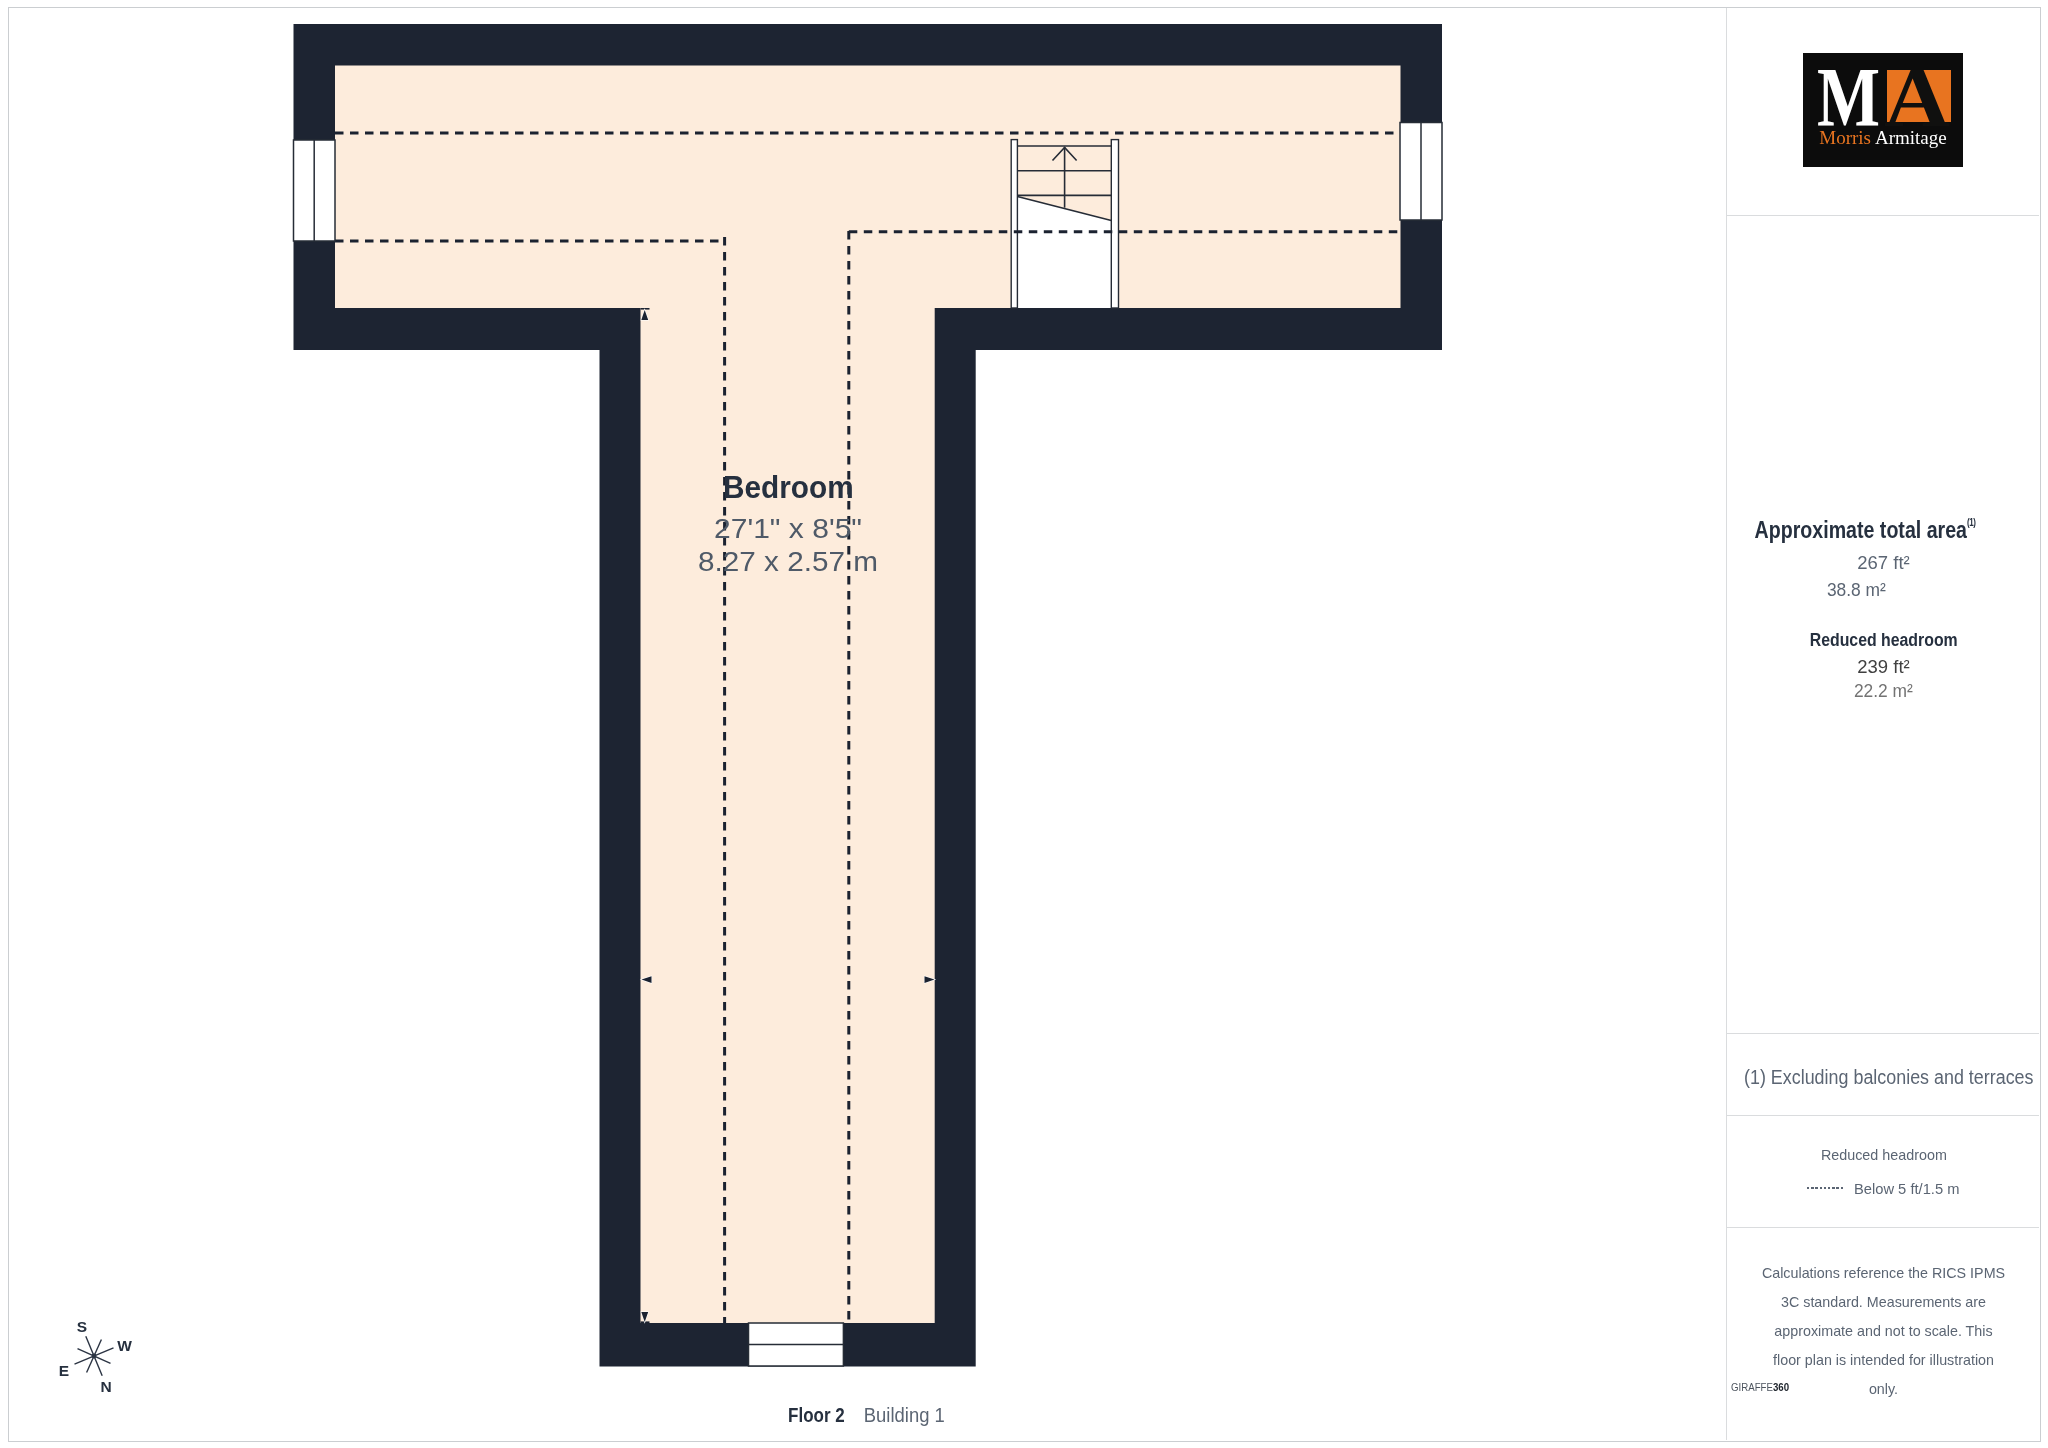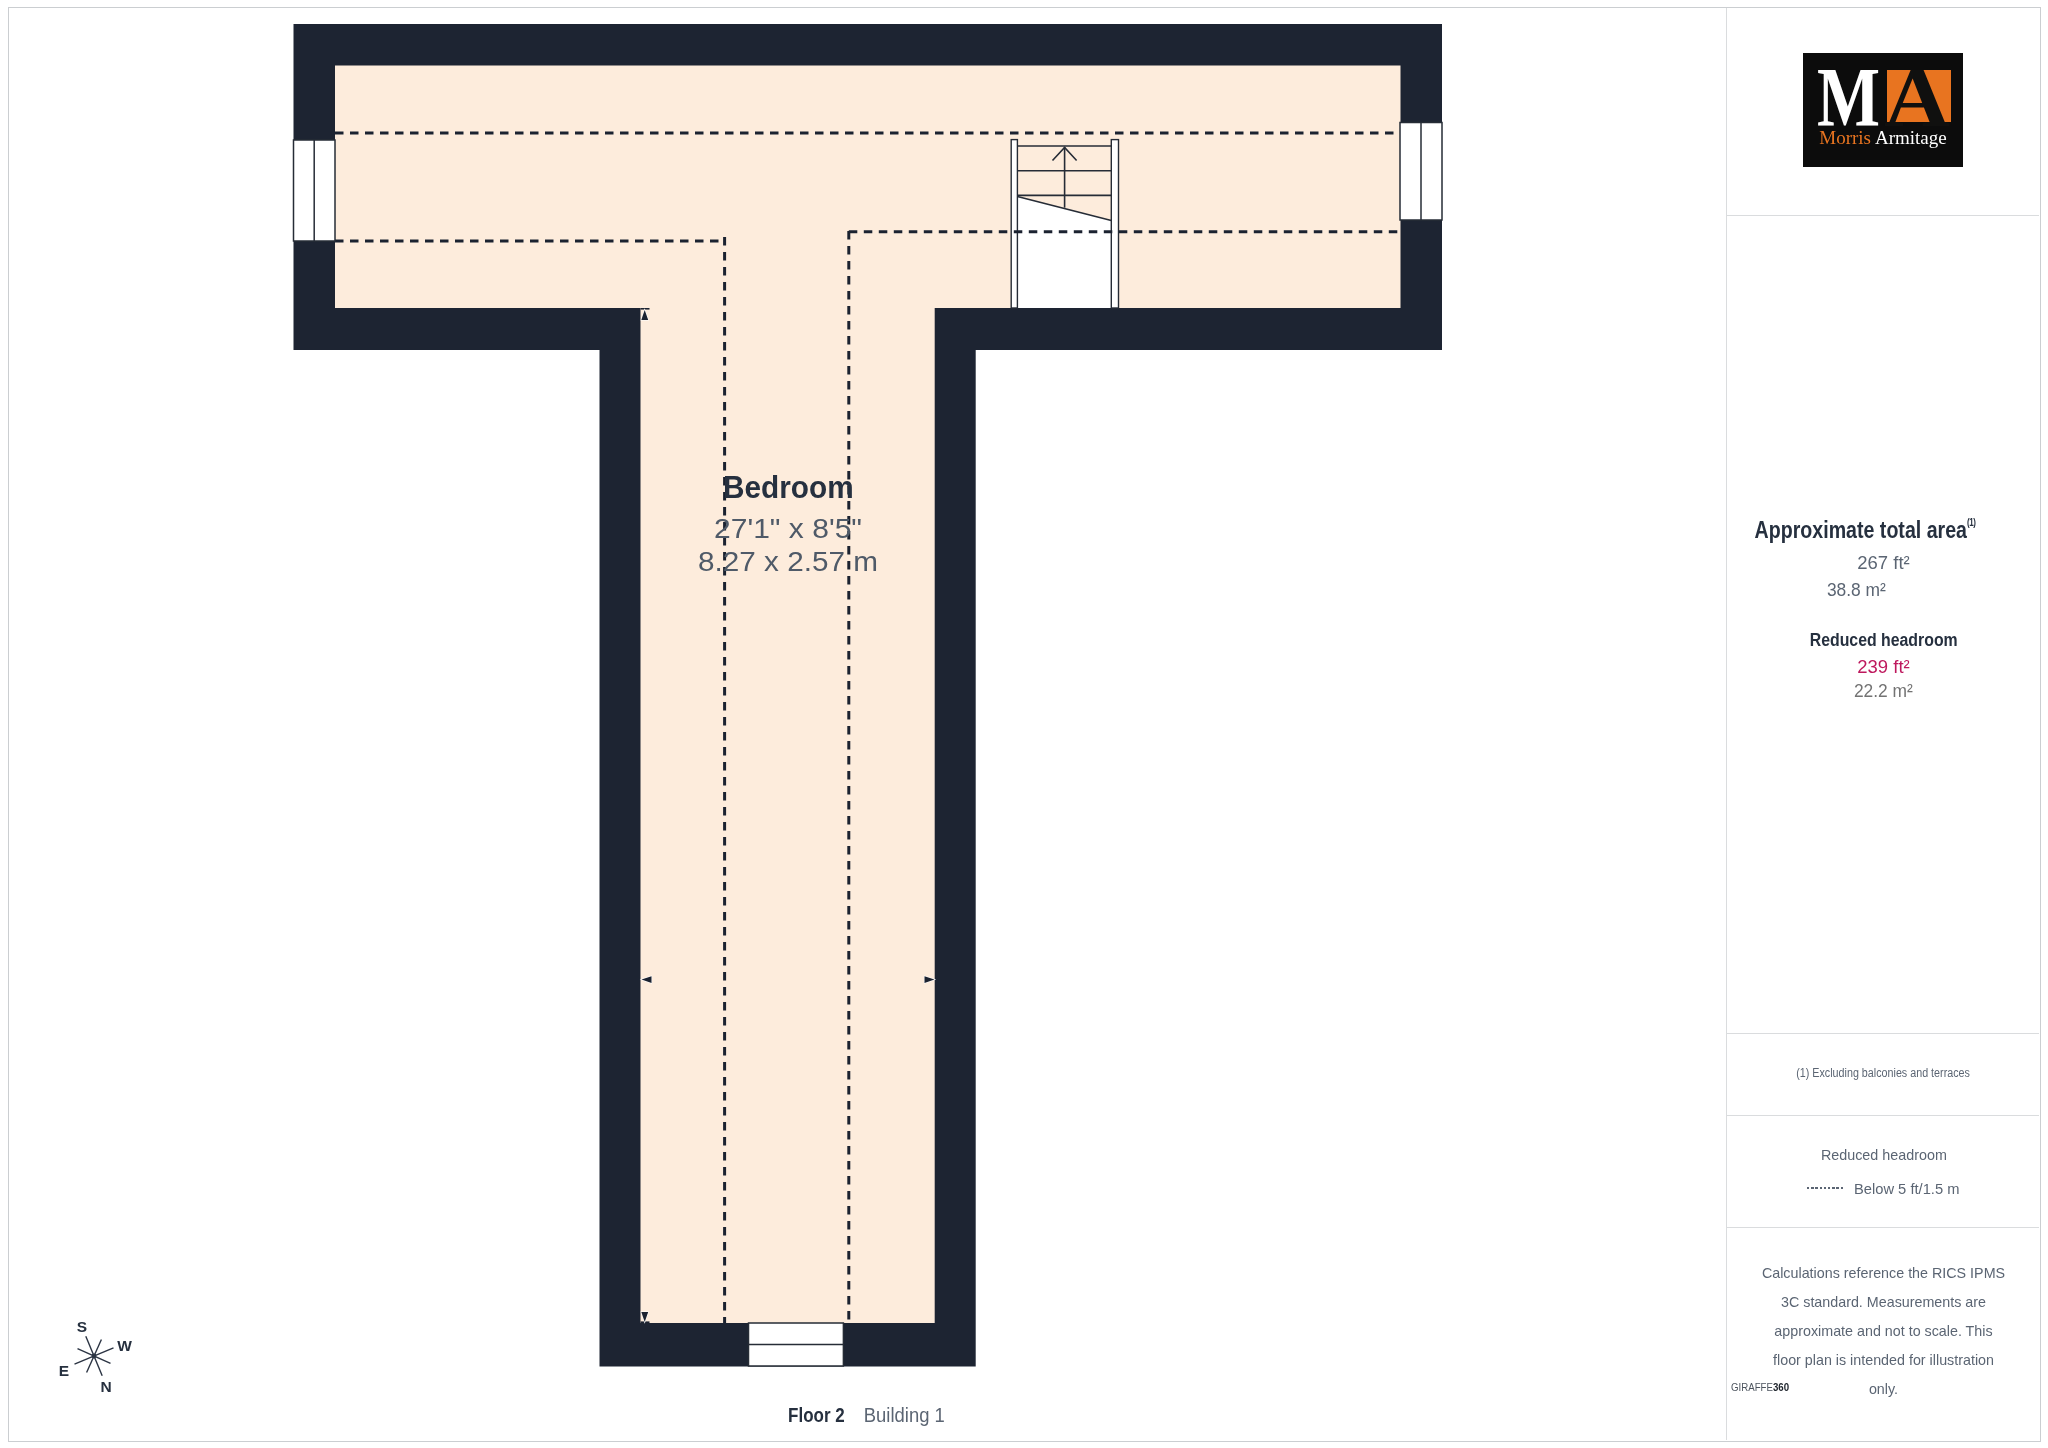--- a/index.html
+++ b/index.html
@@ -115,25 +115,25 @@
 </svg>
 
 <div class="abs" style="left:1727px;top:516.2px;width:313px;font-size:24.5px;font-weight:bold;color:#26303f;white-space:nowrap;"><span style="display:inline-block;transform:scaleX(0.80);">Approximate total area<span style="font-size:10px;vertical-align:12px;letter-spacing:-0.5px;">(1)</span></span></div>
 
 <div class="abs" style="left:1727px;top:551.6px;width:313px;text-align:center;font-size:18.5px;color:#5b6573;">267 ft²</div>
 
 <div class="abs" style="left:1700px;top:578.5px;width:313px;text-align:center;font-size:18.5px;color:#5b6573;"><span style="display:inline-block;transform:scaleX(0.94);">38.8 m²</span></div>
 
 <div class="abs" style="left:1727px;top:630px;width:313px;text-align:center;font-size:17.5px;font-weight:bold;color:#26303f;"><span style="display:inline-block;transform:scaleX(0.906);">Reduced headroom</span></div>
 
-<div class="abs" style="left:1727px;top:655.6px;width:313px;text-align:center;font-size:18.5px;color:#be185d;">239 ft²</div>
+<div class="abs" style="left:1727px;top:655.6px;width:313px;text-align:center;font-size:18.5px;color:#404040;">239 ft²</div>
 
 <div class="abs" style="left:1727px;top:679.9px;width:313px;text-align:center;font-size:18.5px;color:#737373;"><span style="display:inline-block;transform:scaleX(0.94);">22.2 m²</span></div>
 
-<div class="abs" style="left:1727px;top:1066px;width:313px;text-align:center;font-size:12px;color:#5b6573;white-space:nowrap;"><span style="display:inline-block;transform:scaleX(0.895);">(1) Excluding balconies and terraces</span></div>
+<div class="abs" style="left:1727px;top:1066px;width:313px;text-align:center;font-size:20px;color:#5b6573;white-space:nowrap;"><span style="display:inline-block;transform:scaleX(0.895);">(1) Excluding balconies and terraces</span></div>
 
 <div class="abs" style="left:1727px;top:1146.1px;width:313px;text-align:center;font-size:15px;color:#5b6573;"><span style="display:inline-block;transform:scaleX(0.956);">Reduced headroom</span></div>
 
 <div class="abs" style="left:1853.5px;top:1179.8px;font-size:15px;color:#5b6573;white-space:nowrap;"><span style="display:inline-block;transform:scaleX(0.98);transform-origin:left;">Below 5 ft/1.5 m</span></div>
 
 <div class="abs" style="left:1807px;top:1187.3px;width:37px;height:1.7px;background:repeating-linear-gradient(90deg,#5b6573 0 2.4px,transparent 2.4px 4.2px);"></div>
 
 <div class="abs" style="left:1727px;top:1259.1px;width:313px;text-align:center;font-size:14.3px;line-height:29px;color:#5b6573;">Calculations reference the RICS IPMS<br>3C standard. Measurements are<br>approximate and not to scale. This<br>floor plan is intended for illustration<br>only.</div>
 
 <div class="abs" style="left:1727px;top:1381.4px;width:313px;text-align:left;font-size:11px;color:#4c545e;"><span style="display:inline-block;transform:scaleX(0.88);">GIRAFFE<span style="font-weight:bold;color:#20262e;">360</span></span></div>

